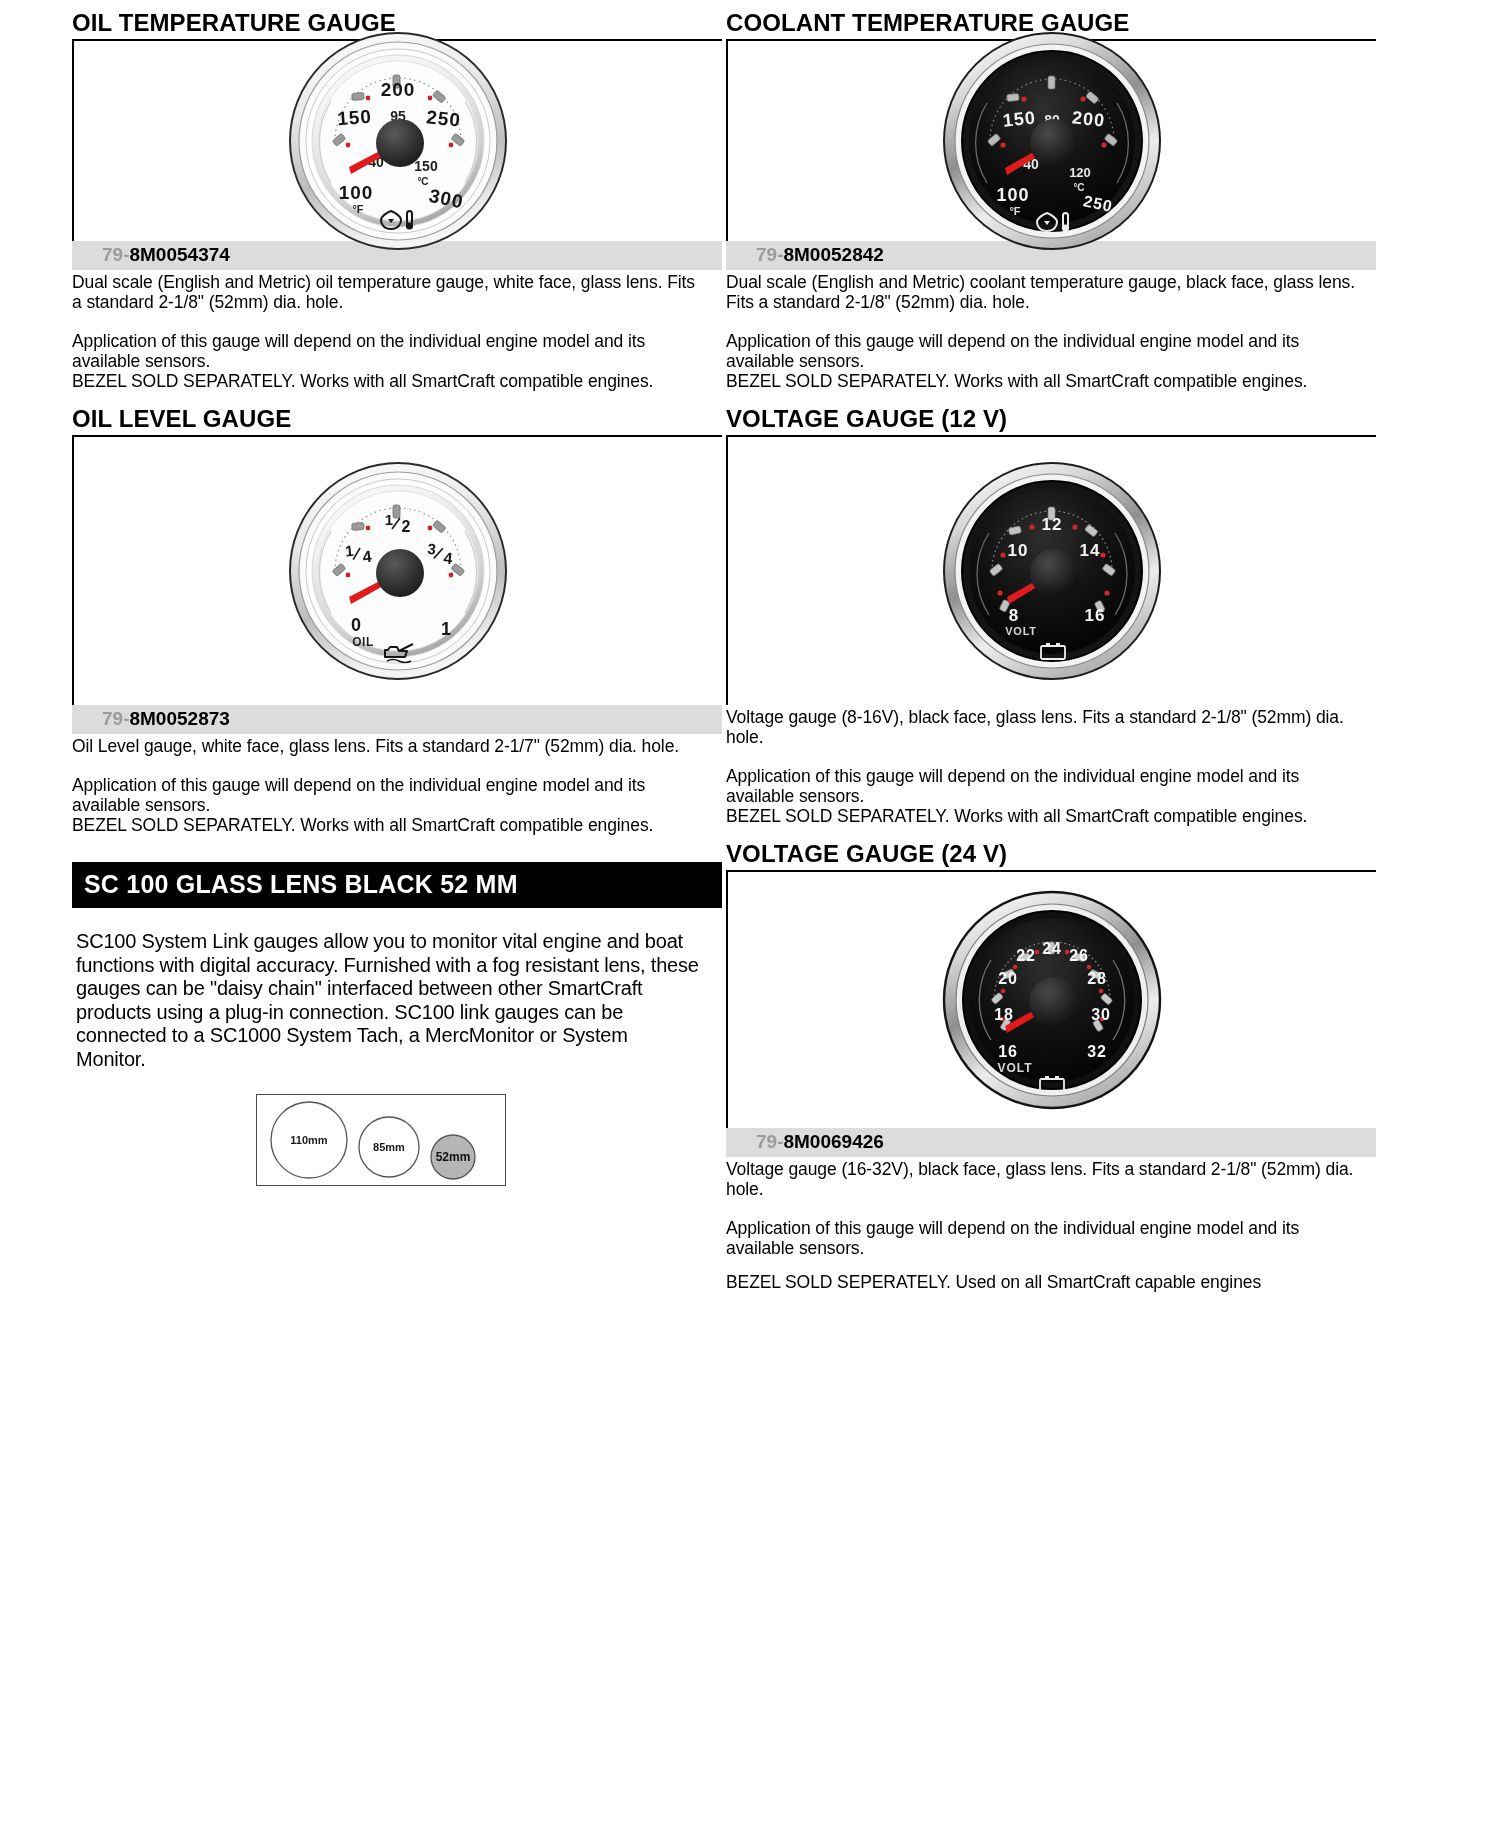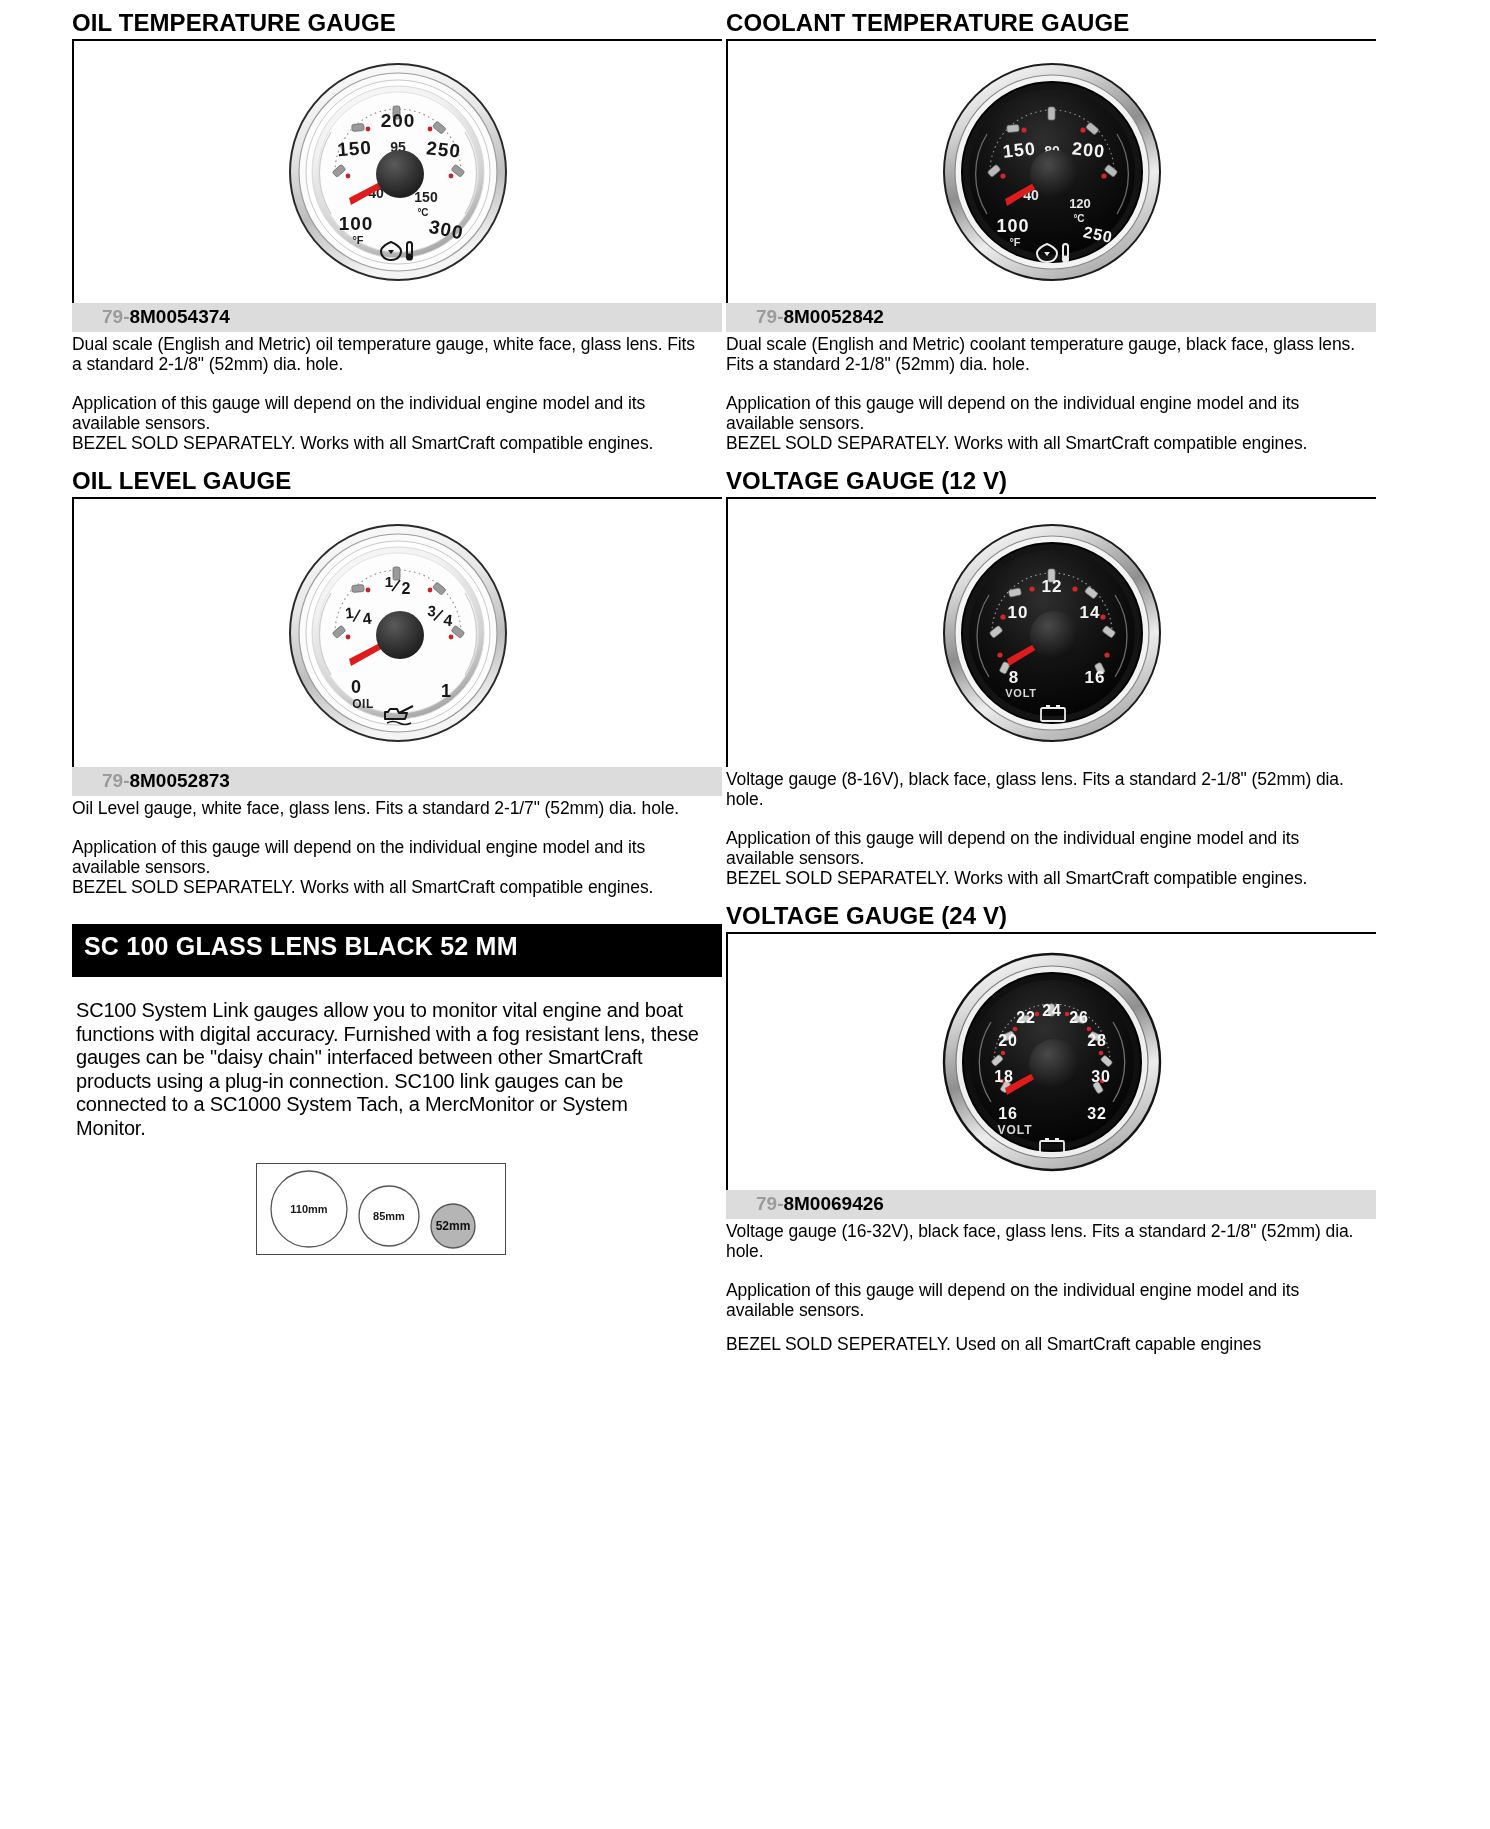--- a/index.html
+++ b/index.html
@@ -42,30 +42,30 @@
     width: 100%;
     margin: 0;
   }
 
   
   .banner {
     background: #000;
     color: #fff;
     font-size: 25px;
     font-weight: bold;
-    padding: 10px 12px 18px 12px;
+    padding: 10px 12px 11px 12px;
     letter-spacing: 0.2px;
     line-height: 1;
   }
 
   
   .imgbox {
     position: relative;
     border-left: 2.2px solid #000;
-    height: 262px;
+    height: 200px;
     display: flex;
     align-items: center;
     justify-content: center;
   }
   .imgbox.tall { height: 268px; }
 
   
   .pn-bar {
     background: #dcdcdc;
     padding: 3px 0 4px 30px;

